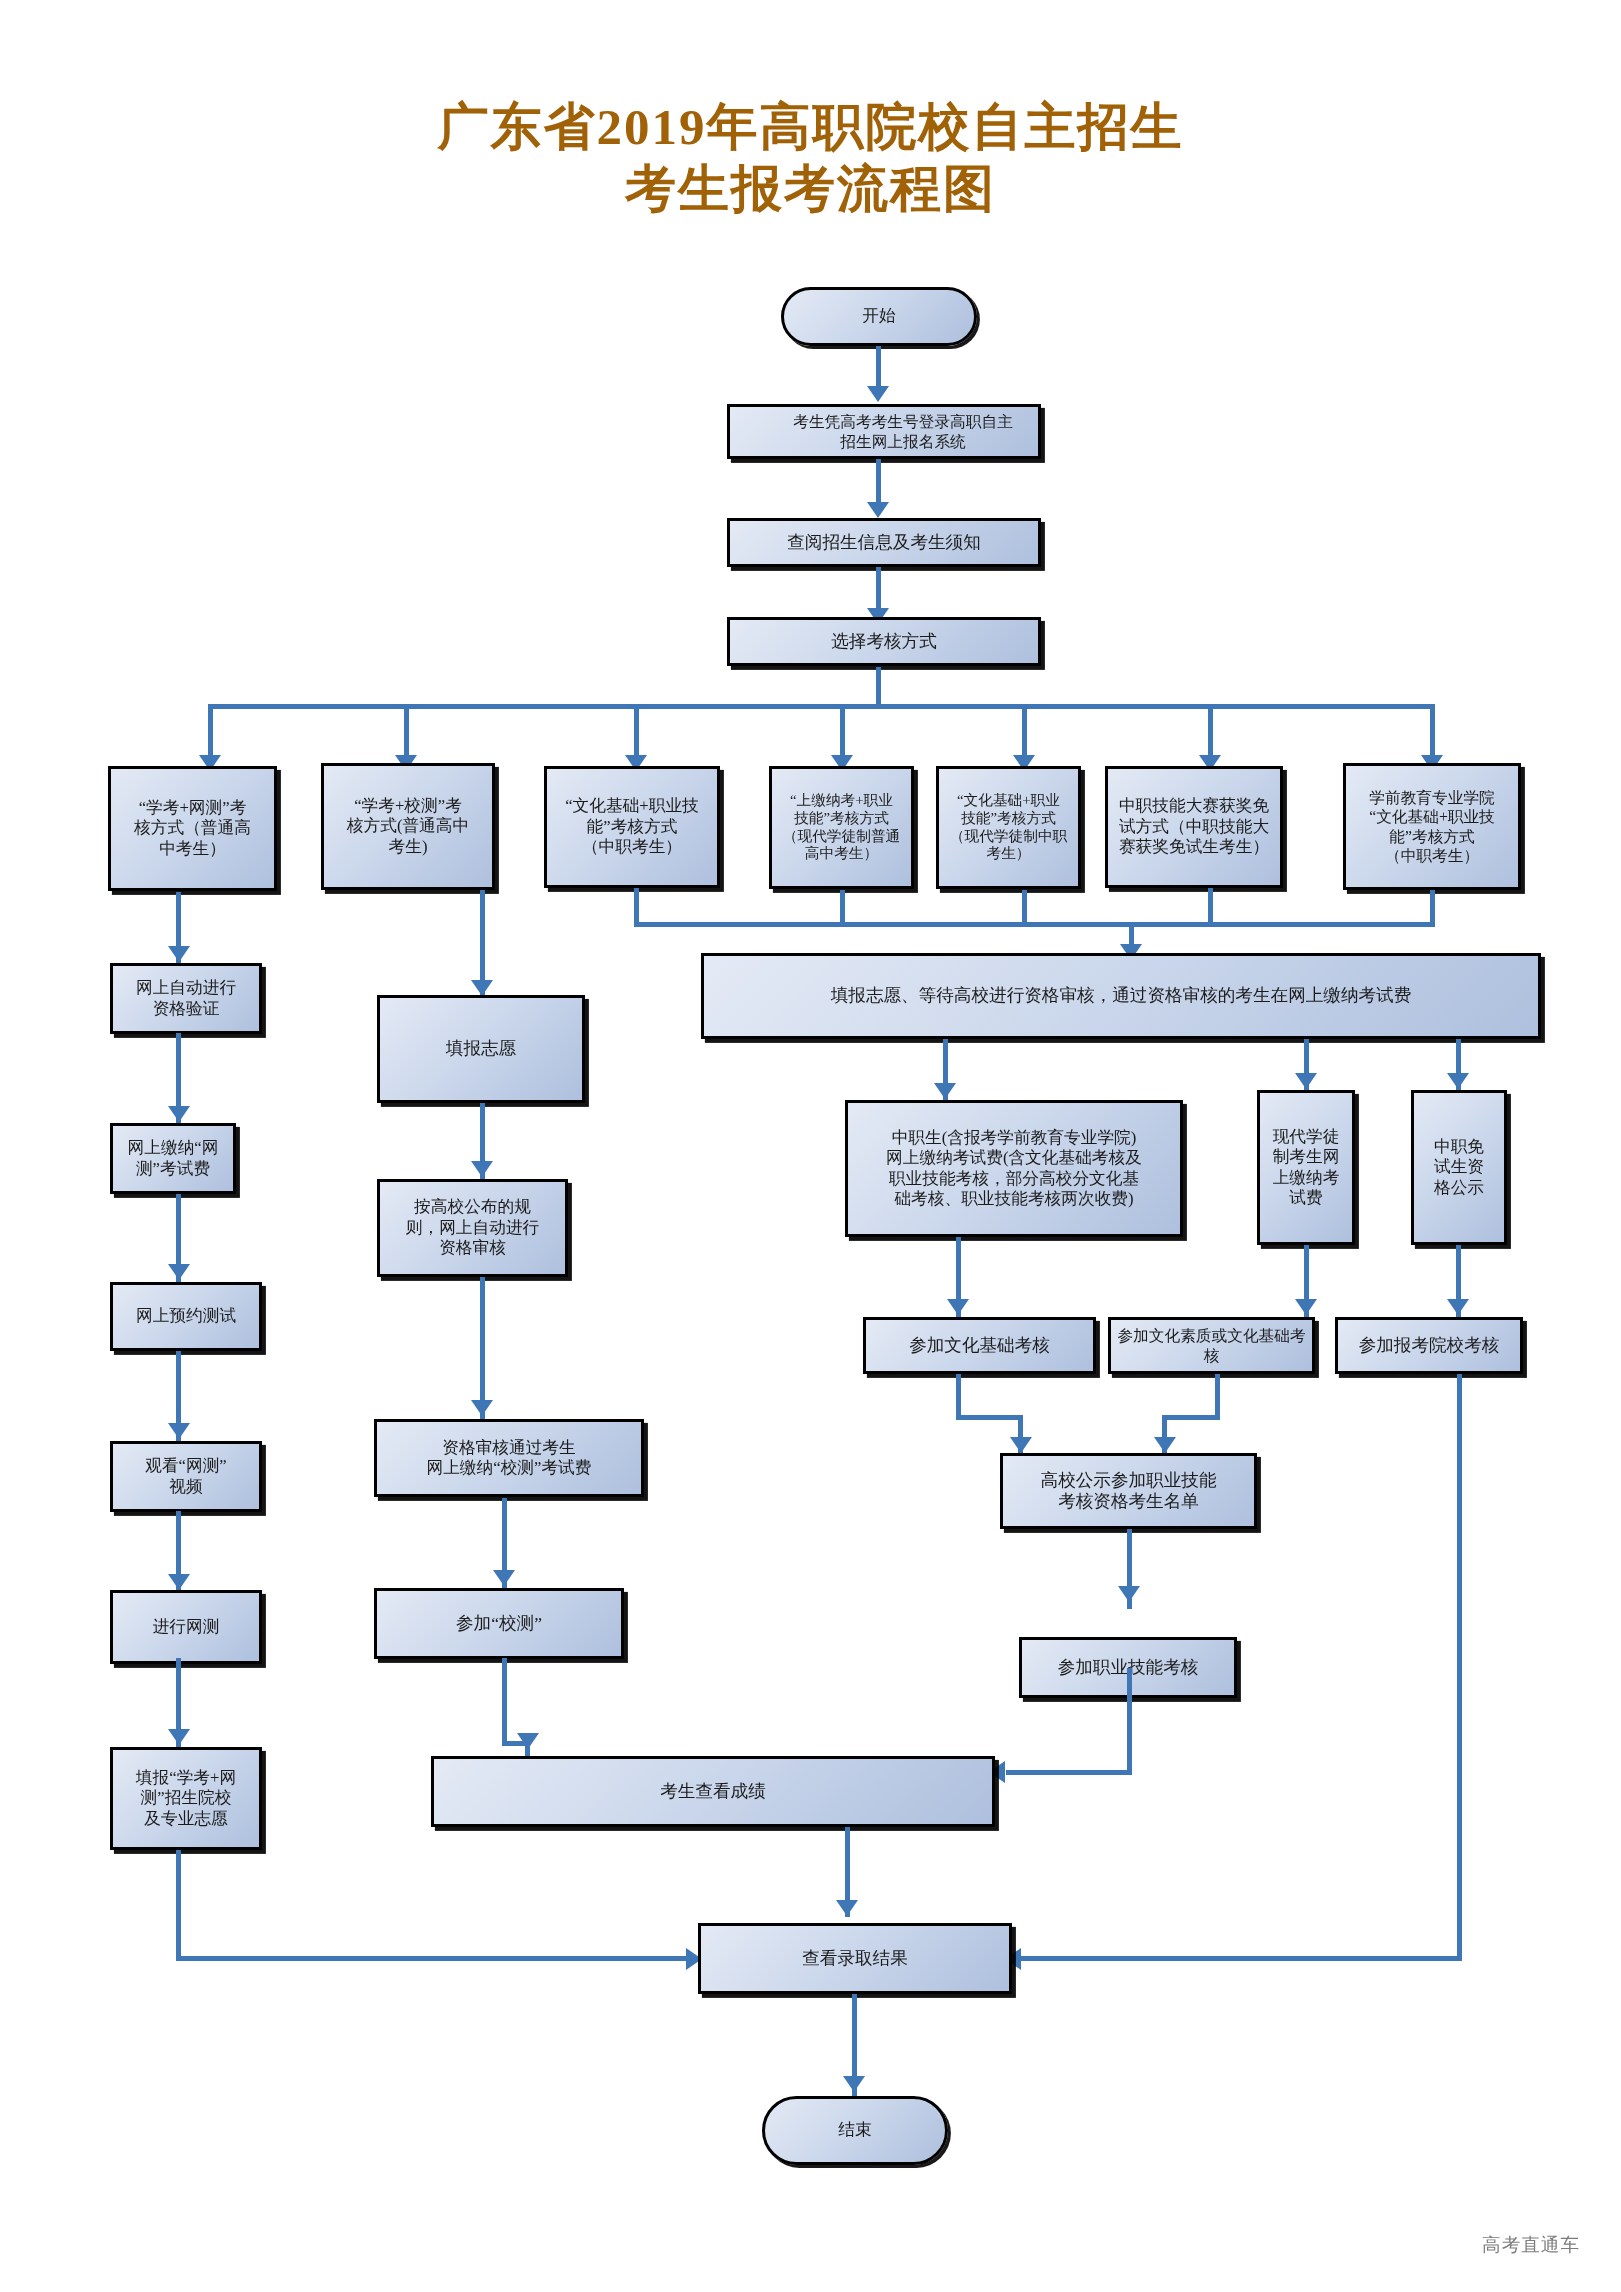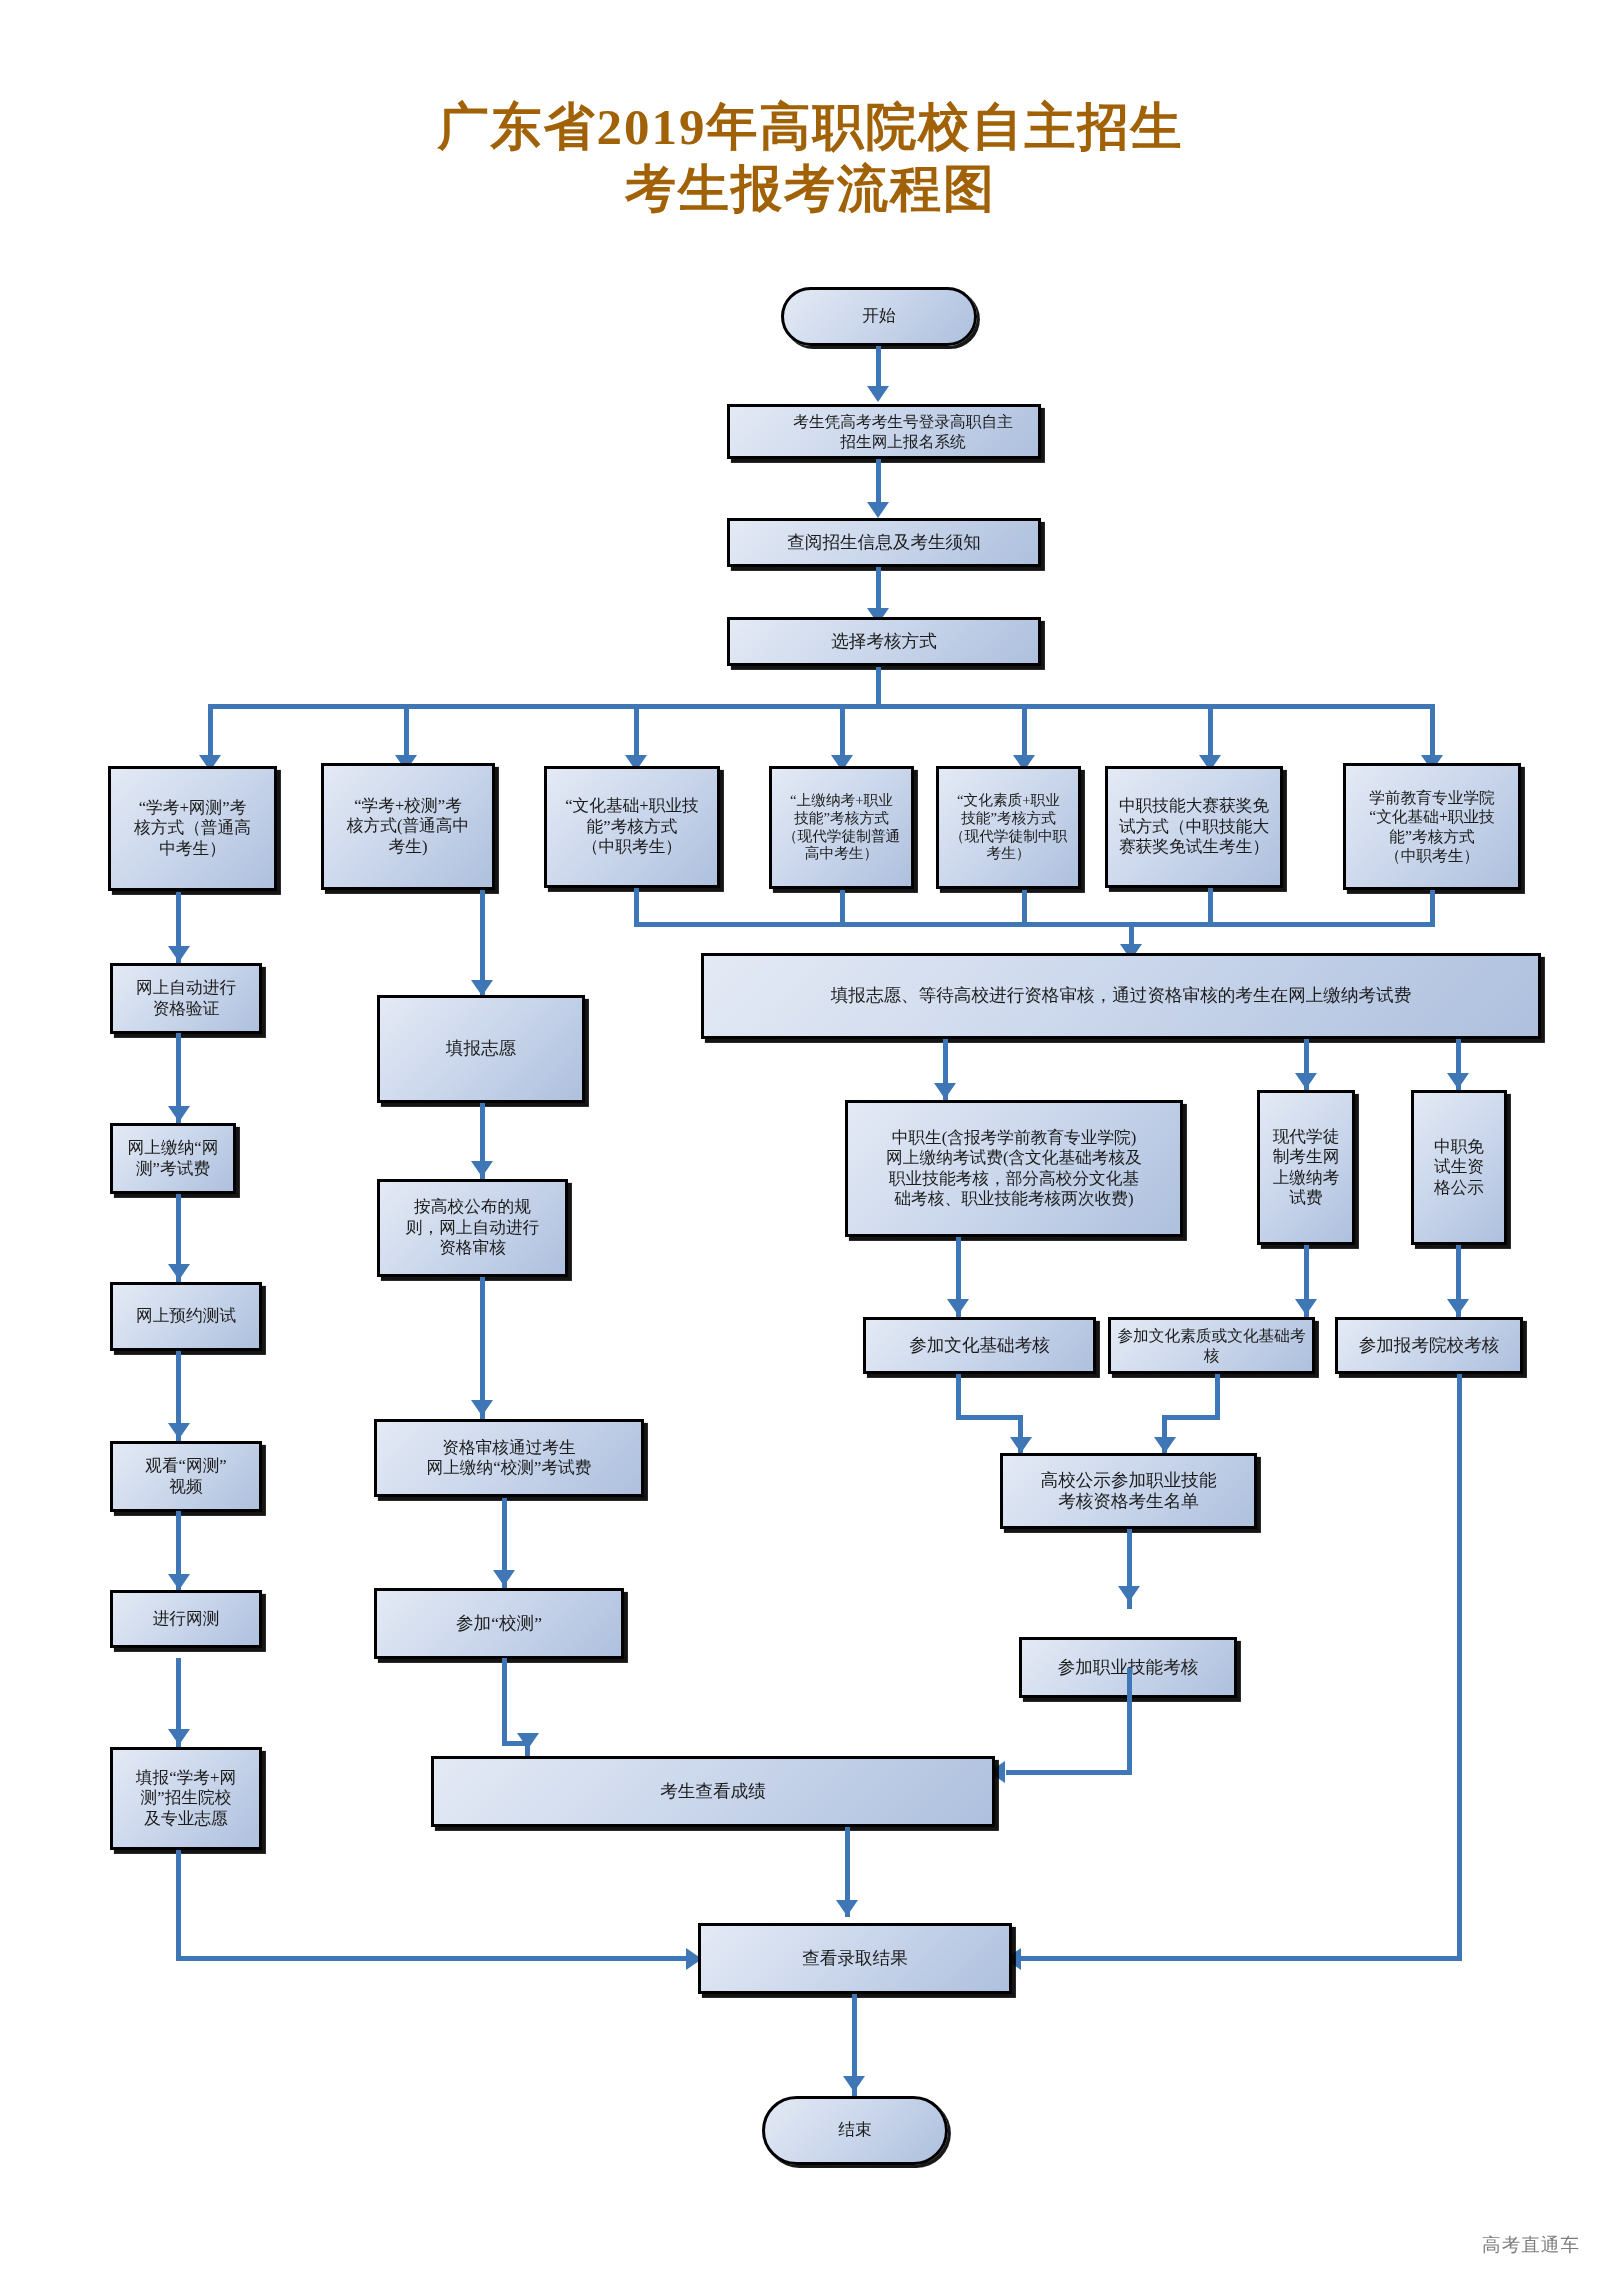--- a/index.html
+++ b/index.html
@@ -133,21 +133,21 @@
 
   <div class="node" style="left:544px;top:766px;width:176px;height:122px;font-size:16.7px;">“文化基础+职业技
 能”考核方式
 （中职考生）</div>
 
   <div class="node" style="left:769px;top:766px;width:145px;height:123px;font-size:14.7px;">“上缴纳考+职业
 技能”考核方式
 （现代学徒制普通
 高中考生）</div>
 
-  <div class="node" style="left:936px;top:766px;width:145px;height:123px;font-size:14.7px;">“文化素质+职业
+  <div class="node" style="left:936px;top:766px;width:145px;height:123px;font-size:14.7px;">“文化基础+职业
 技能”考核方式
 （现代学徒制中职
 考生）</div>
 
   <div class="node" style="left:1105px;top:766px;width:178px;height:122px;font-size:16.7px;">中职技能大赛获奖免
 试方式（中职技能大
 赛获奖免试生考生）</div>
 
   <div class="node" style="left:1343px;top:763px;width:178px;height:127px;font-size:15.7px;">学前教育专业学院
 “文化基础+职业技
@@ -182,21 +182,21 @@
 
   <div class="ln vl" style="left:176px;top:1351px;width:4.9px;height:94px;"></div>
   <div class="arw down" style="left:168px;top:1423px;"></div>
 
   <div class="node" style="left:110px;top:1441px;width:152px;height:71px;font-size:16.7px;">观看“网测”
 视频</div>
 
   <div class="ln vl" style="left:176px;top:1511px;width:4.9px;height:86px;"></div>
   <div class="arw down" style="left:168px;top:1574px;"></div>
 
-  <div class="node" style="left:110px;top:1590px;width:152px;height:58px;font-size:16.7px;">进行网测</div>
+  <div class="node" style="left:110px;top:1590px;width:152px;height:74px;font-size:16.7px;">进行网测</div>
 
   <div class="ln vl" style="left:176px;top:1658px;width:4.9px;height:96px;"></div>
   <div class="arw down" style="left:168px;top:1729px;"></div>
 
   <div class="node" style="left:110px;top:1747px;width:152px;height:103px;font-size:16.7px;">填报“学考+网
 测”招生院校
 及专业志愿</div>
 
   <div class="ln vl" style="left:176px;top:1850px;width:4.9px;height:110px;"></div>
   <div class="ln hl" style="left:176px;top:1956px;width:518px;height:4.9px;"></div>

